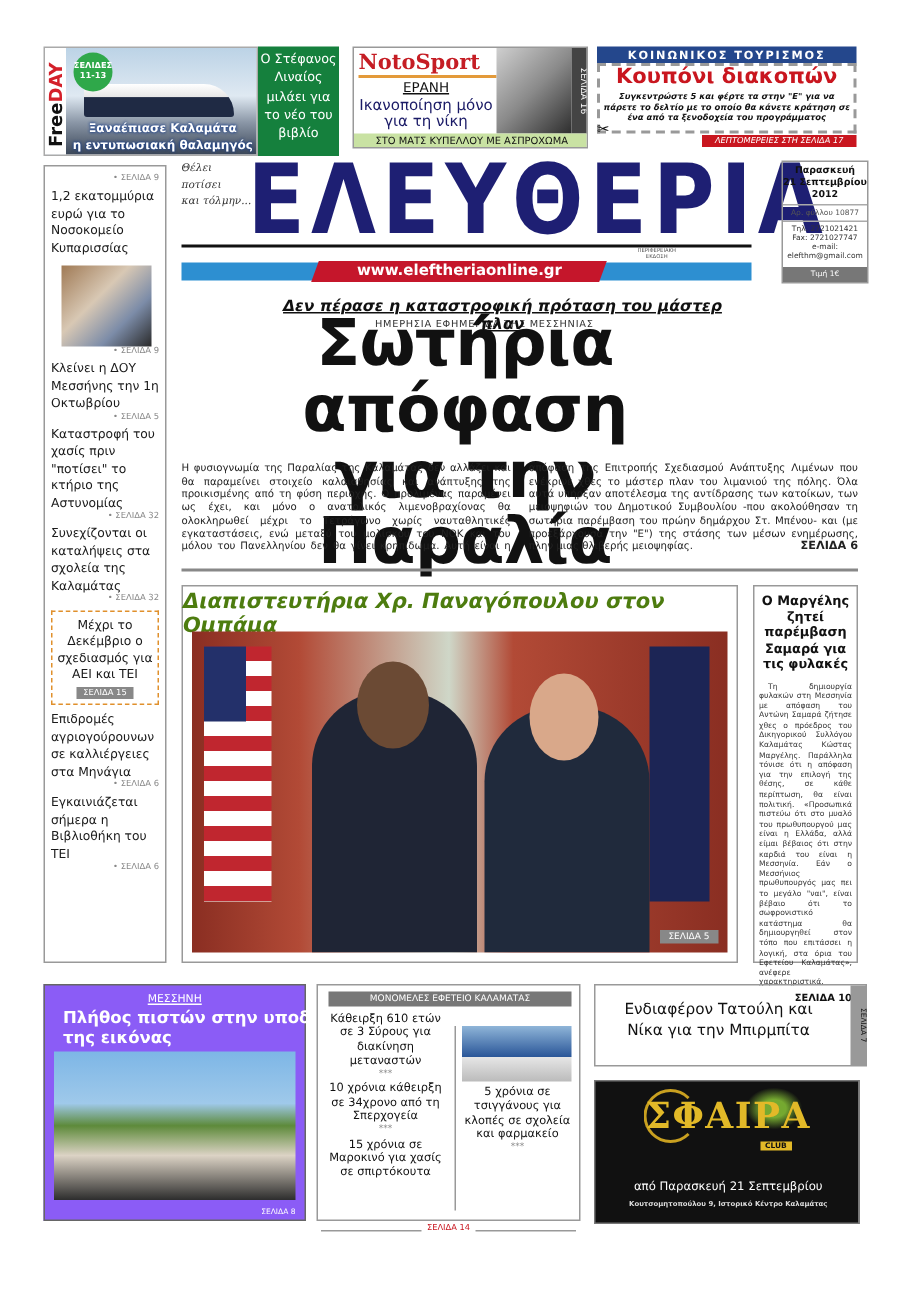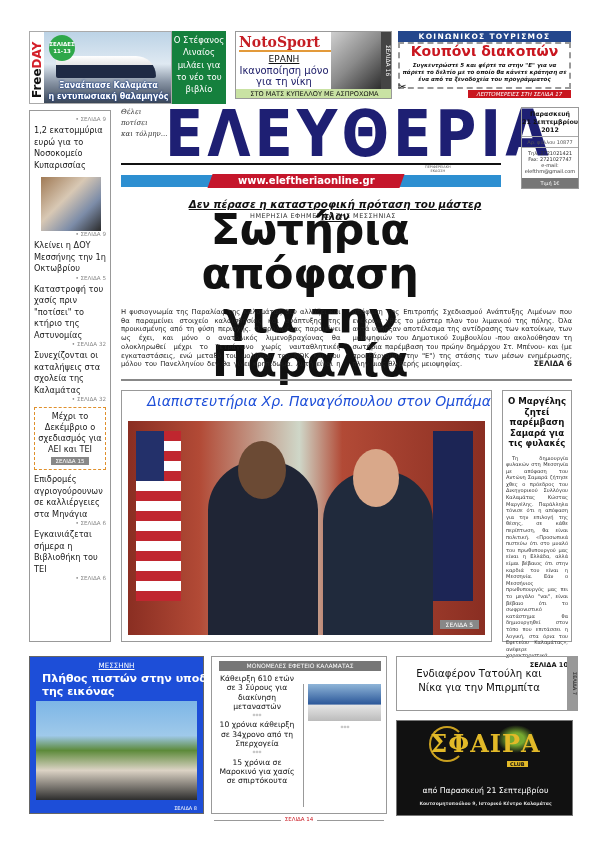--- a/index.html
+++ b/index.html
@@ -59,39 +59,39 @@
 
   
   .kicker{left:175px;top:198px;width:320px;text-align:center;font-weight:bold;font-style:italic;font-size:10.4px;text-decoration:underline;}
   .headline{left:120px;top:207px;width:380px;text-align:center;font-weight:bold;font-size:43px;line-height:44px;letter-spacing:-0.5px;}
   .lead-body{left:121px;top:308px;width:451px;column-count:2;column-gap:12px;font-size:6.8px;line-height:8.7px;text-align:justify;color:#222;}
   .lead-page{font-weight:bold;float:right;font-size:7.5px;}
   .lead-rule{left:121px;top:379px;width:451px;height:2px;background:#888;}
 
   
   .photo-box{left:121px;top:390px;width:371px;height:252px;border:1px solid #999;}
-  .photo-title{left:0;top:2px;width:369px;text-align:right;font-style:italic;font-size:14px;font-weight:normal;color:#1d4ed8;}
+  .photo-title{left:0;top:2px;width:369px;text-align:left;font-style:italic;font-size:14px;font-weight:bold;color:#4d7c0f;}
   .photo-img{left:6px;top:30px;width:357px;height:214px;background:linear-gradient(90deg,#8a2e22 0%,#b24a36 20%,#cfd7c8 48%,#b24a36 60%,#8a2e22 100%);overflow:hidden;}
   .flag-us{left:8px;top:10px;width:45px;height:170px;background:repeating-linear-gradient(#c0262f 0 10px,#fff 10px 20px);}
   .flag-us-canton{left:8px;top:10px;width:28px;height:50px;background:#23306a;}
   .flag-pres{left:305px;top:10px;width:40px;height:170px;background:#1c2555;}
   .person1{left:80px;top:40px;width:110px;height:174px;background:#1f2535;border-radius:50px 50px 0 0;}
   .person1-head{left:110px;top:20px;width:48px;height:58px;border-radius:50%;background:#6b4a34;}
   .person2{left:195px;top:50px;width:110px;height:164px;background:#202a3c;border-radius:50px 50px 0 0;}
   .person2-head{left:225px;top:28px;width:46px;height:58px;border-radius:50%;background:#d9a88a;}
   .photo-page{right:6px;bottom:6px;background:#888;color:#fff;font-size:6px;padding:1px 6px;}
 
   
   .rightcol{left:502px;top:390px;width:70px;height:252px;border:1px solid #999;padding:3px 3px;}
   .rc-head{text-align:center;font-weight:bold;font-size:8.6px;line-height:10.5px;margin-top:2px;}
   .rc-body{margin-top:6px;font-size:5.1px;line-height:6.6px;text-align:justify;color:#333;text-indent:6px;}
   .rc-page{text-align:right;font-weight:bold;font-size:6.6px;margin-top:2px;}
 
   
-  .messini{left:29px;top:656px;width:175px;height:158px;background:#1d4ed8;border:1px solid #666;}
+  .messini{left:29px;top:656px;width:175px;height:158px;background:#8b5cf6;border:1px solid #666;}
   .mes-kicker{left:0;top:4px;width:173px;text-align:center;color:#fff;font-size:7.2px;text-decoration:underline;}
   .mes-title{left:0;top:15px;width:197px;text-align:left;color:#fff;font-weight:bold;font-size:11px;line-height:13px;margin-left:12px;}
   .mes-photo{left:6px;top:44px;width:161px;height:99px;background:linear-gradient(#7db6e6 0%,#9fc9ea 35%,#5d8a3a 50%,#dcd3c5 70%,#2d2d2d 100%);}
   .mes-page{right:6px;bottom:2px;color:#fff;font-size:5px;}
 
   .court{left:211px;top:656px;width:176px;height:158px;border:1px solid #999;}
   .court-bar{left:7px;top:4px;width:162px;height:10px;background:#777;color:#fff;font-size:6px;text-align:center;line-height:10px;}
   .court-left{left:3px;top:17px;width:84px;text-align:center;font-size:7.6px;line-height:9.3px;}
   .court-divider{left:91px;top:27px;width:1px;height:123px;background:#999;}
   .court-photo{left:96px;top:27px;width:73px;height:37px;background:linear-gradient(#8fb5d8 0%,#2b5799 55%,#e6e6e6 56%,#bbbbbb 100%);}
@@ -256,20 +256,21 @@
   <div class="abs court-left">
     <div>Κάθειρξη 610 ετών σε 3 Σύρους για διακίνηση μεταναστών</div>
     <div class="court-sep">***</div>
     <div>10 χρόνια κάθειρξη σε 34χρονο από τη Σπερχογεία</div>
     <div class="court-sep">***</div>
     <div>15 χρόνια σε Μαροκινό για χασίς σε σπιρτόκουτα</div>
   </div>
   <div class="abs court-divider"></div>
   <div class="abs court-photo"></div>
   <div class="abs court-right">
+    <div>5 χρόνια σε τσιγγάνους για κλοπές σε σχολεία και φαρμακείο</div>
     <div class="court-sep">***</div>
   </div>
 </div>
 <div class="abs court-page-line" style="left:214px;top:820px;width:170px;"></div>
 <div class="abs court-page" style="left:211px;top:816px;width:176px;background:transparent;"><span style="background:#fff;padding:0 4px;">ΣΕΛΙΔΑ 14</span></div>
 
 <div class="abs tatoulis">
   <div class="abs tat-text">
     <div>Ενδιαφέρον Τατούλη και</div>
     <div>Νίκα για την Μπιρμπίτα</div>

